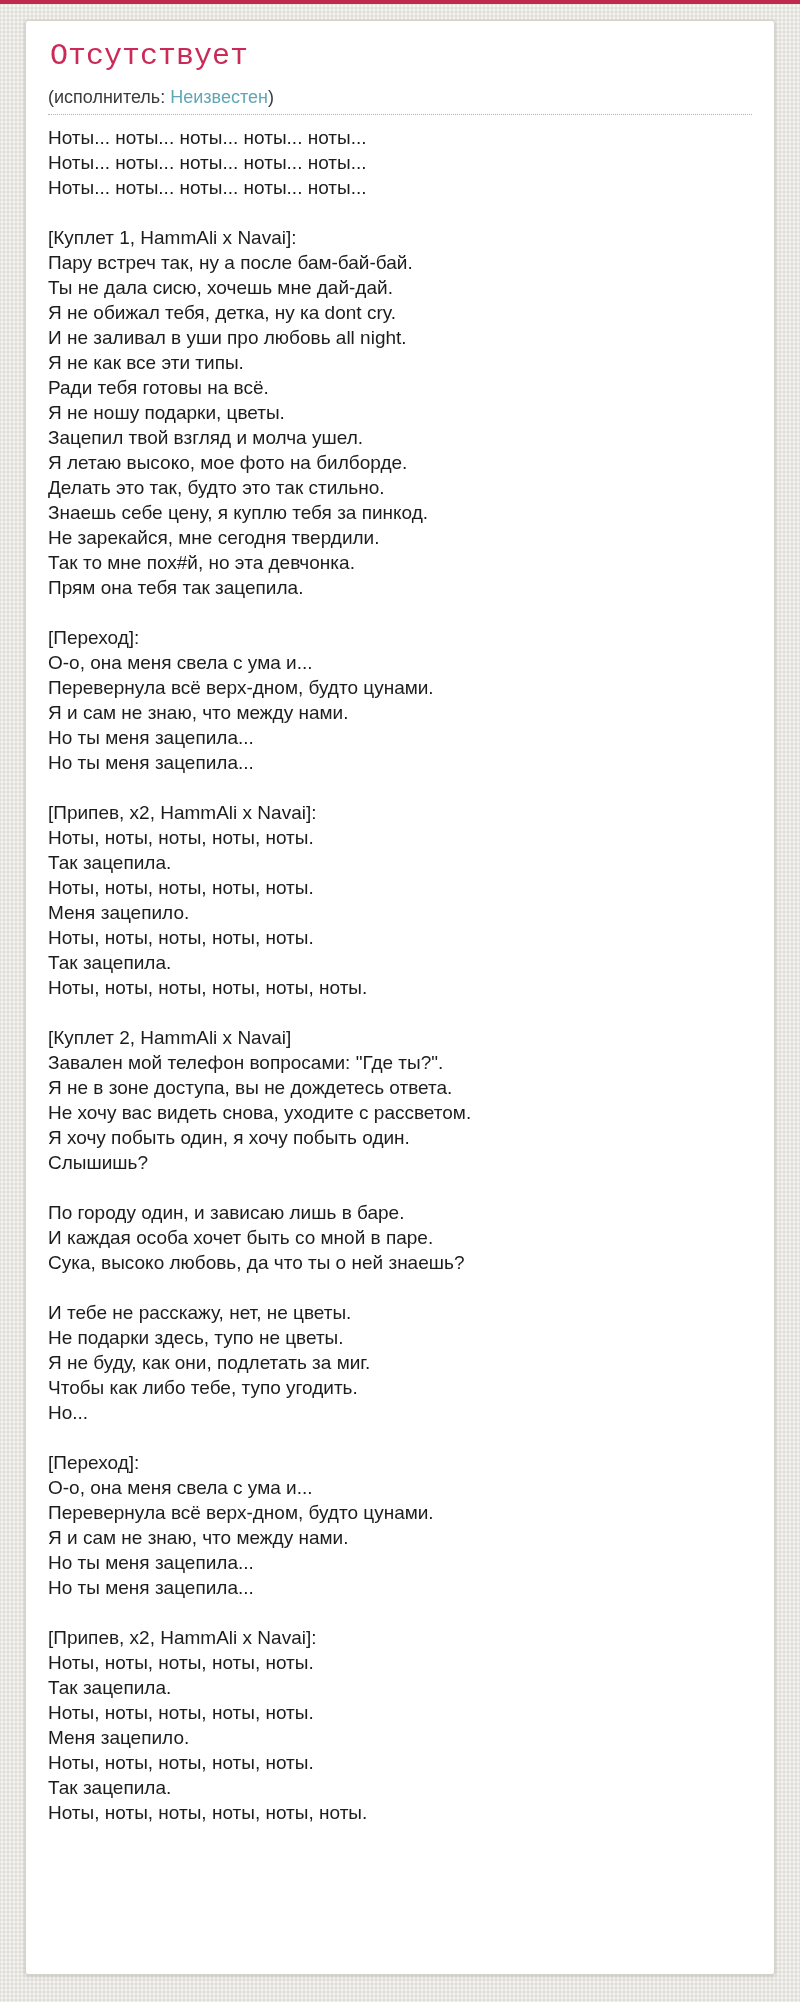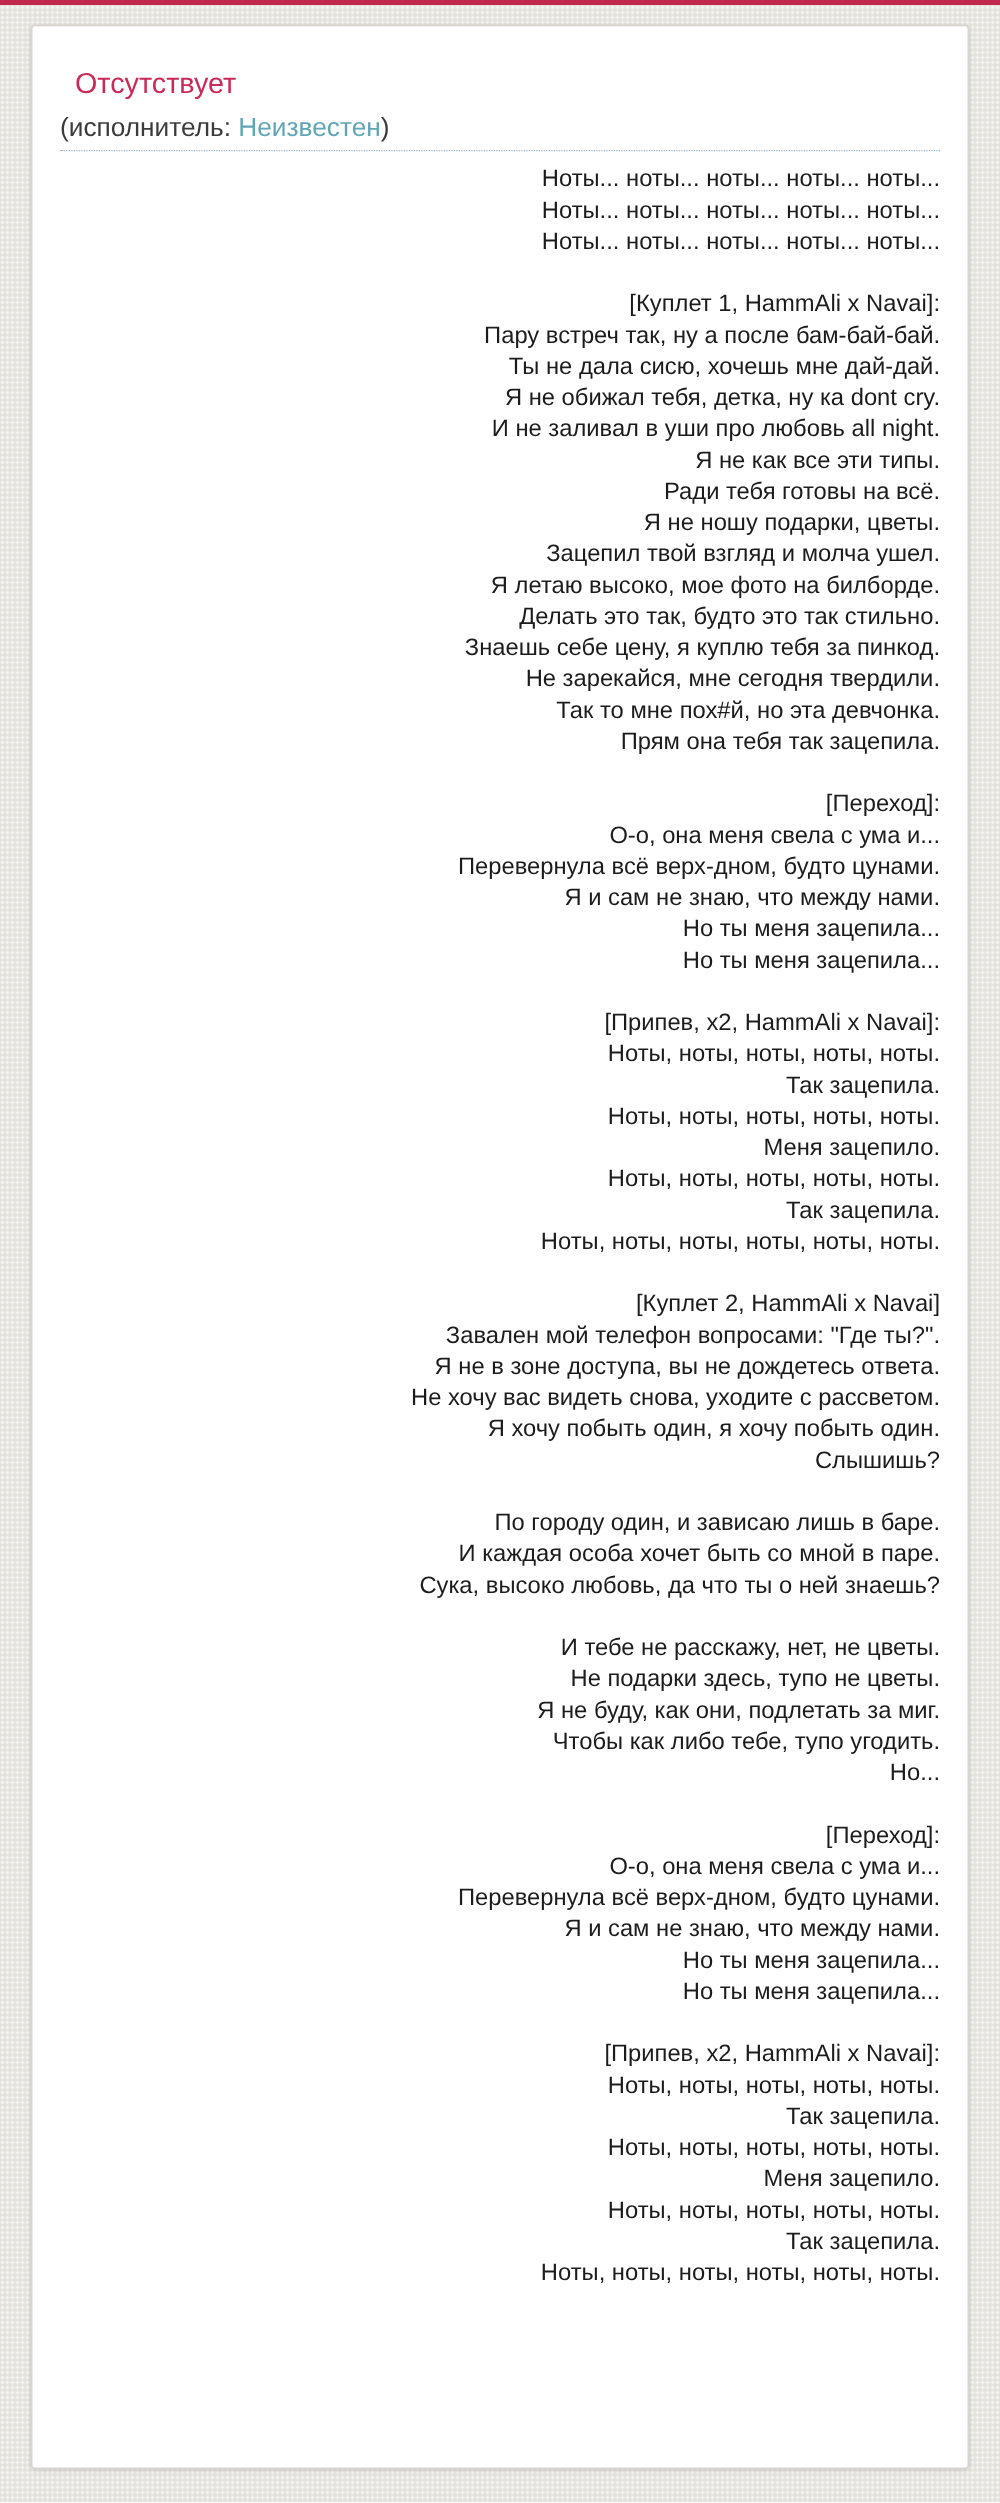--- a/index.html
+++ b/index.html
@@ -29,46 +29,47 @@
     height: 1955px;
     margin: 20px 25px 0 25px;
     background: #ffffff;
     border: 1px solid #d6d3cd;
     border-radius: 3px;
     box-shadow: 0 1px 4px rgba(0,0,0,0.14);
     padding: 18px 22px 40px 22px;
     overflow: hidden;
   }
   .title {
-    margin: 12px;
-    font-size: 23px;
+    margin: 2px;
+    font-size: 30px;
     line-height: 30px;
     font-weight: 400;
     color: var(--title, #cb2a58);
+    font-family: Liberation Mono, monospace;
   }
   .artist-line {
-    margin-top: 2px;
-    font-size: 21px;
+    margin-top: 16px;
+    font-size: 18px;
     line-height: 20px;
     color: #3b3b3b;
     padding-bottom: 7px;
     border-bottom: 1px dotted #9cb8ca;
   }
   .artist-link {
     color: var(--artist_link, #5fa6b6);
     text-decoration: none;
     cursor: pointer;
   }
   .lyrics {
     margin-top: 10px;
     font-size: 19px;
     line-height: 25px;
     color: var(--lyrics_text, #1c1c1c);
   }
-  .stanza { margin: 0 0 25px 16px; text-align: right; }
+  .stanza { margin: 0 0 25px 0; }
   .stanza:last-child { margin-bottom: 0; }
   .line { white-space: pre-wrap; }
 </style>
 </head>
 <body>
 
 <div class="top-line"></div>
 
 <div class="card">
   <h1 class="title">Отсутствует</h1>

